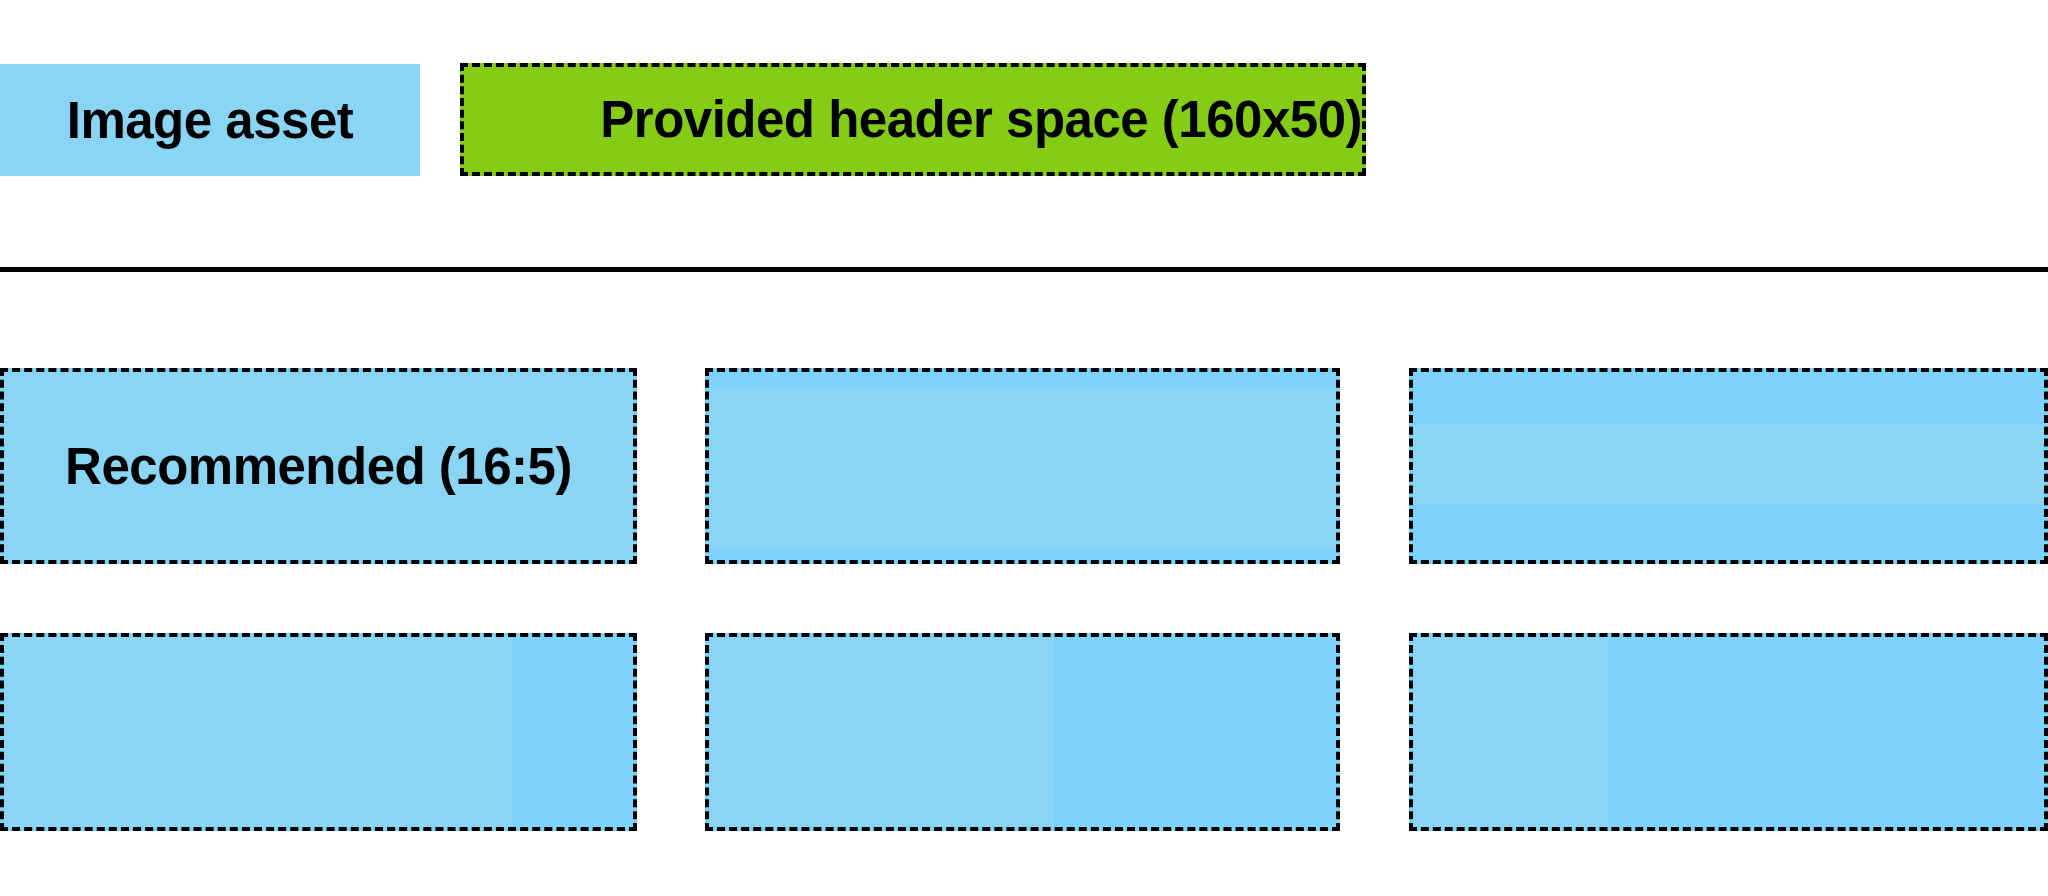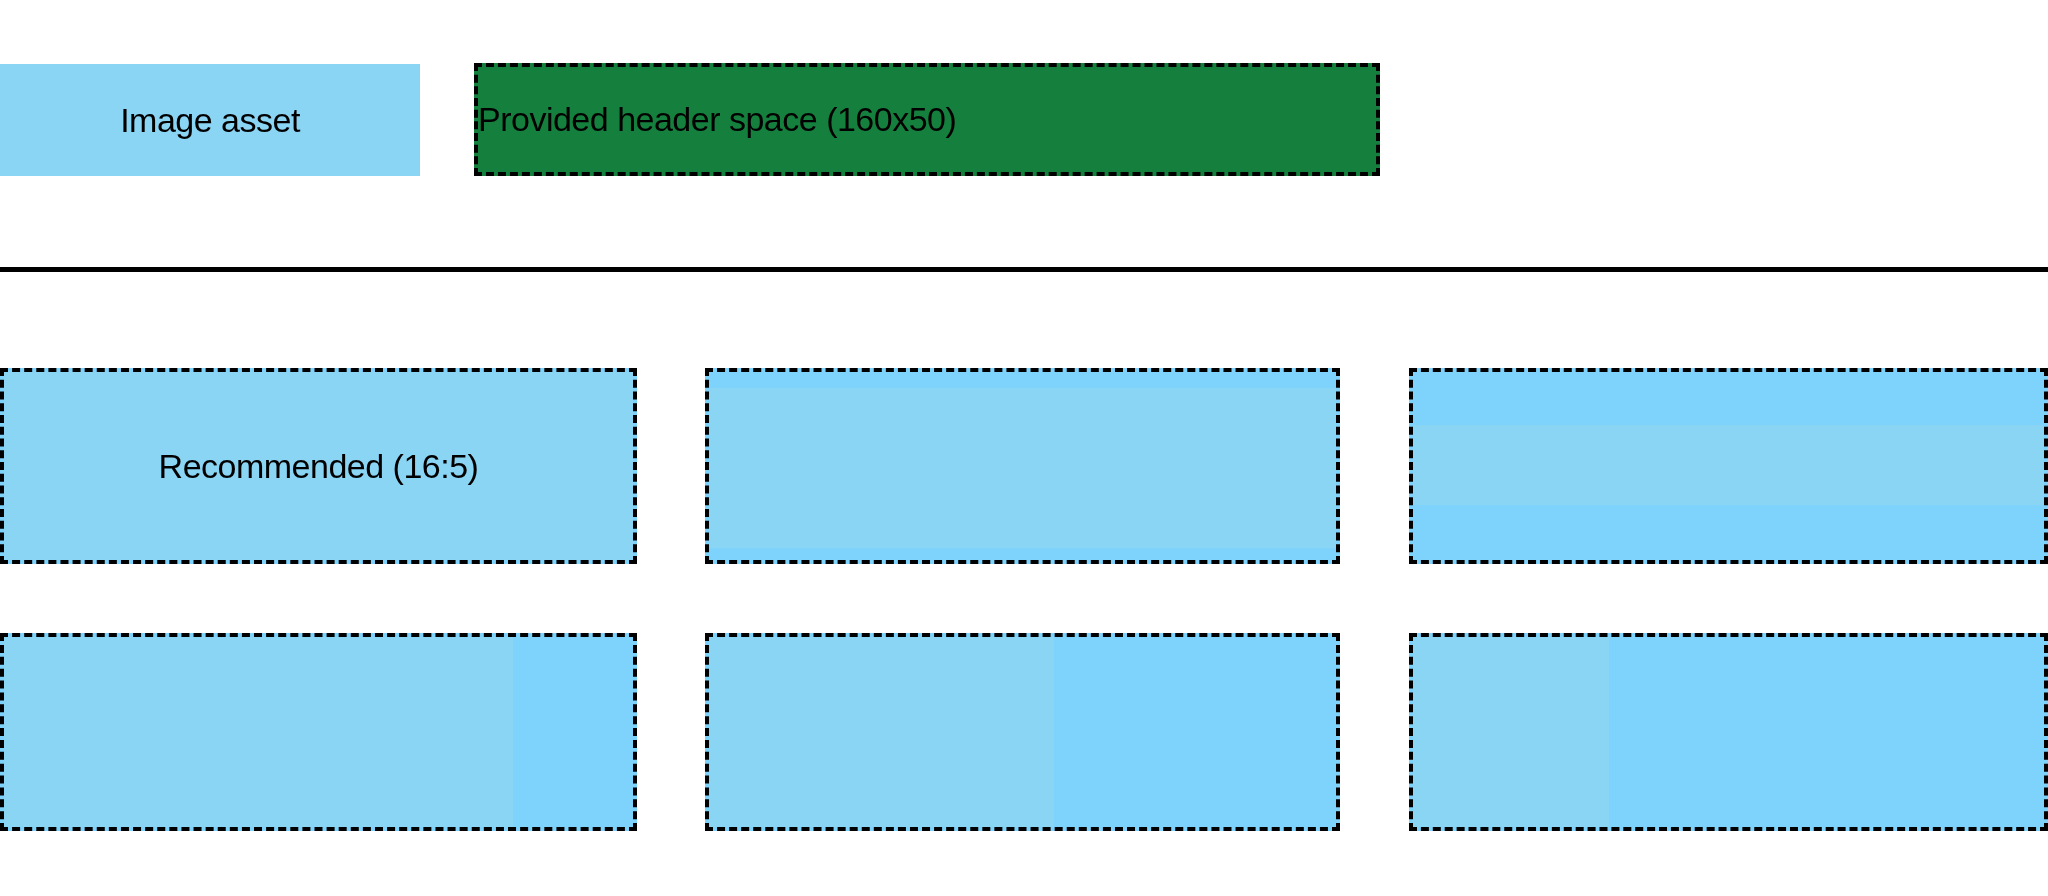--- a/index.html
+++ b/index.html
@@ -10,42 +10,42 @@
   .canvas {
     position: relative;
     width: 2048px;
     height: 896px;
     background: var(--bg, #ffffff);
     font-family: "Liberation Sans", sans-serif;
     color: var(--text, #000000);
     overflow: hidden;
   }
   .label {
-    font-size: 34px;
-    font-weight: 400;
+    font-size: 51px;
+    font-weight: 700;
     letter-spacing: -0.5px;
     white-space: nowrap;
   }
   
   .legend-swatch {
     position: absolute;
     left: 0; top: 64;
     left: 0px; top: 64px;
     width: 420px; height: 112px;
     background: var(--asset-blue, #8ad4f4);
     display: flex; align-items: center; justify-content: center;
   }
   .legend-dashed {
     position: absolute;
-    left: 474px; top: 63px;
+    left: 460px; top: 63px;
     width: 906px; height: 113px;
     border: 4px dashed var(--border, #000000);
     box-sizing: border-box;
-    background: #15803d;
-    display: flex; align-items: center; justify-content: flex-start;
+    background: #84cc16;
+    display: flex; align-items: center; justify-content: flex-end;
   }
   
   .divider {
     position: absolute;
     left: 0px; top: 267px;
     width: 2048px; height: 5px;
     background: var(--divider, #000000);
   }
   
   .example {

